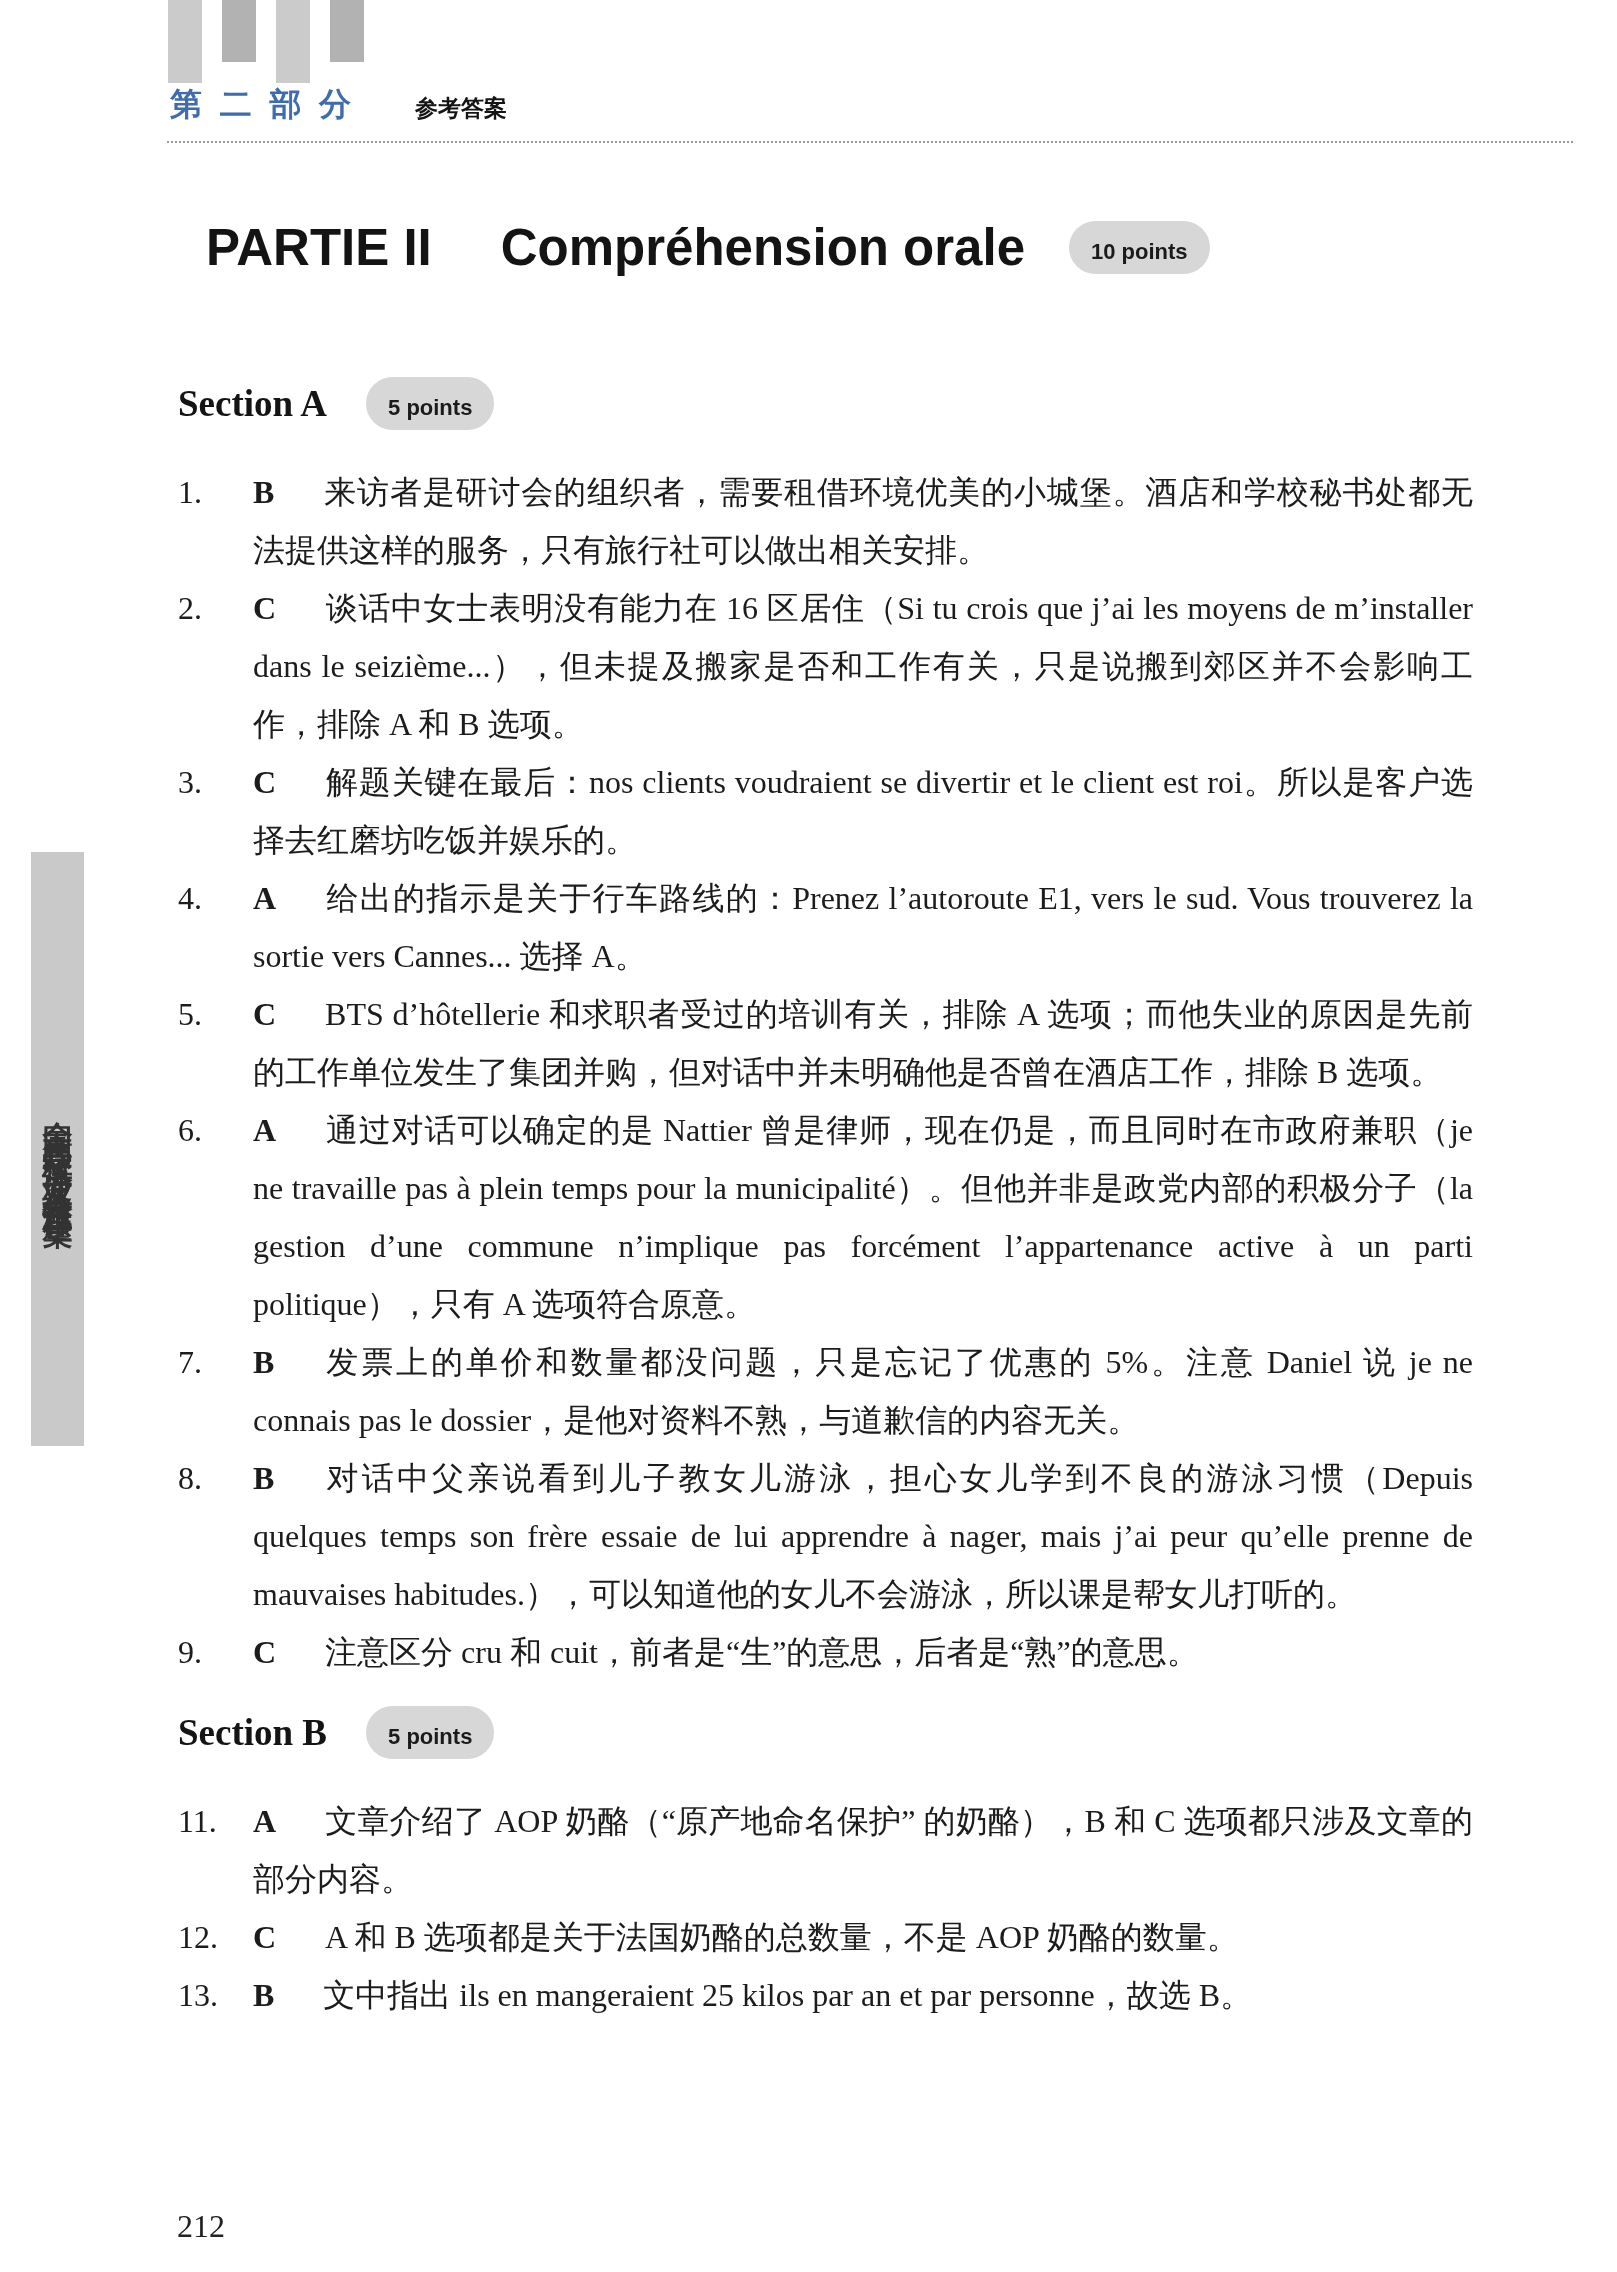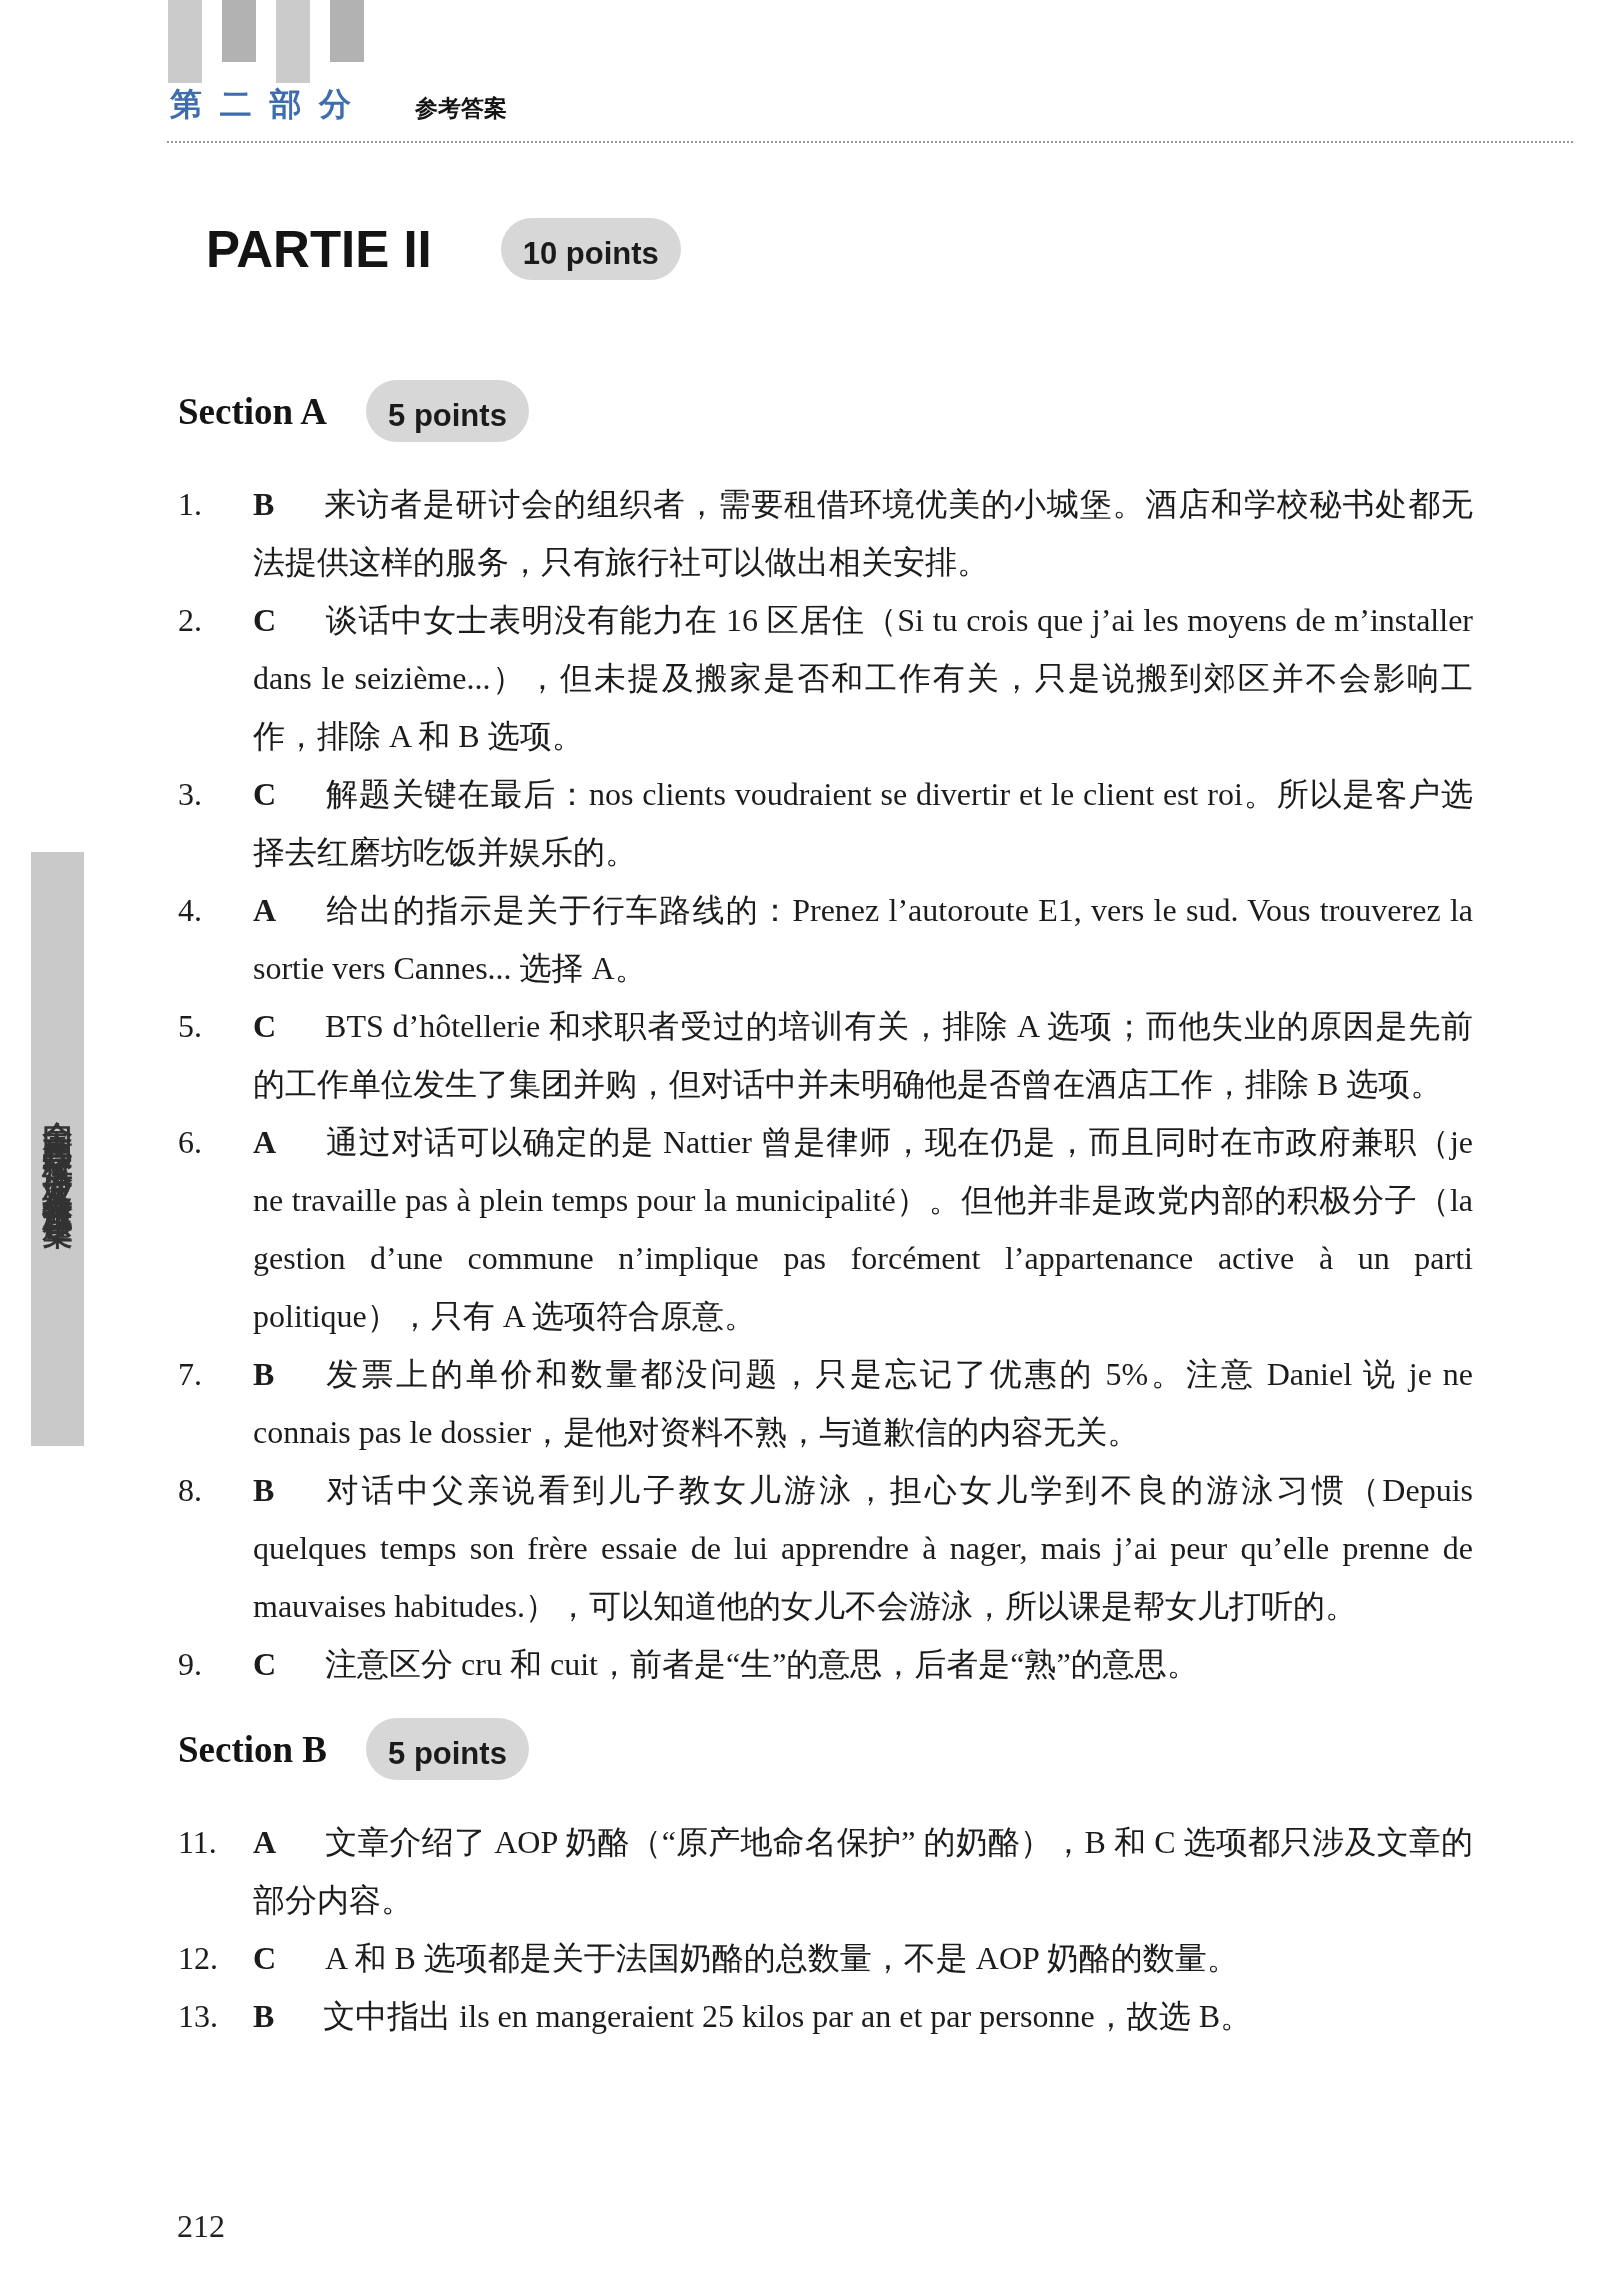--- a/index.html
+++ b/index.html
@@ -78,21 +78,21 @@
   .title-part { margin-right: 69px; margin-left: 28px; }
   .title-name { margin-right: 44px; }
 
   .badge {
     display: inline-block;
     background: #d7d7d7;
     border-radius: 33px;
     font-family: "Liberation Sans", sans-serif;
     font-weight: bold;
     color: #1b1b1b;
-    font-size: 31px;
+    font-size: 22px;
     line-height: 1;
     padding: 20px 22px 11px;
     white-space: nowrap;
   }
 
   .section-head {
     display: flex;
     align-items: center;
     margin-top: 100px;
   }
@@ -159,20 +159,21 @@
   </div>
 
   <div class="header-part">第 二 部 分</div>
   <div class="header-sub">参考答案</div>
   <div class="dotted-rule"></div>
 
   <div class="content">
 
     <div class="title-row">
       <span class="title-part">PARTIE II</span>
+      <span class="title-name">Compréhension orale</span>
       <span class="badge">10 points</span>
     </div>
 
     <div class="section-head">
       <span class="section-label">Section A</span>
       <span class="badge">5 points</span>
     </div>
 
     <div class="items">
       <div class="item">

